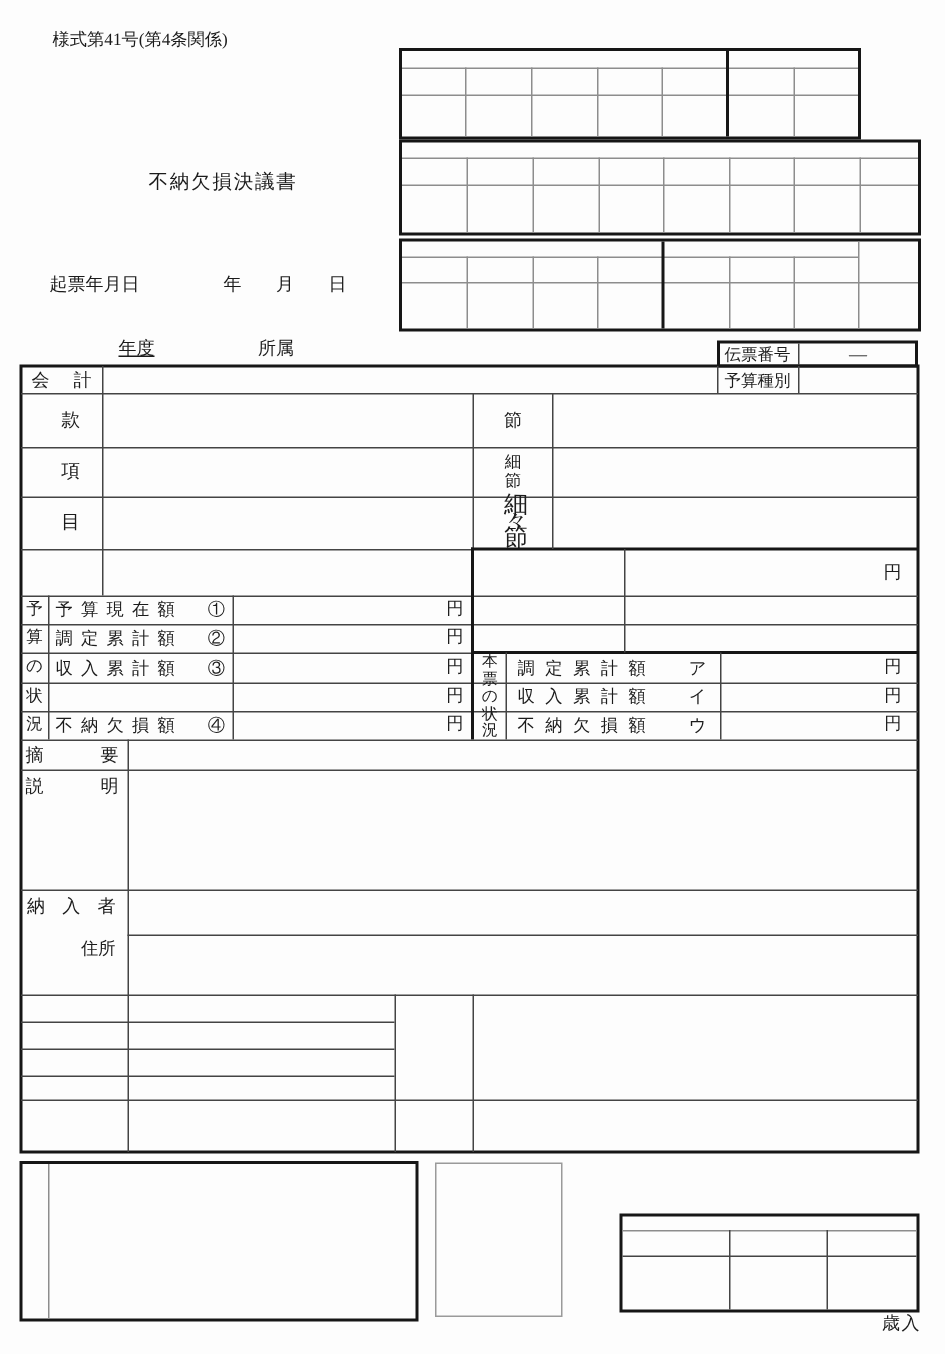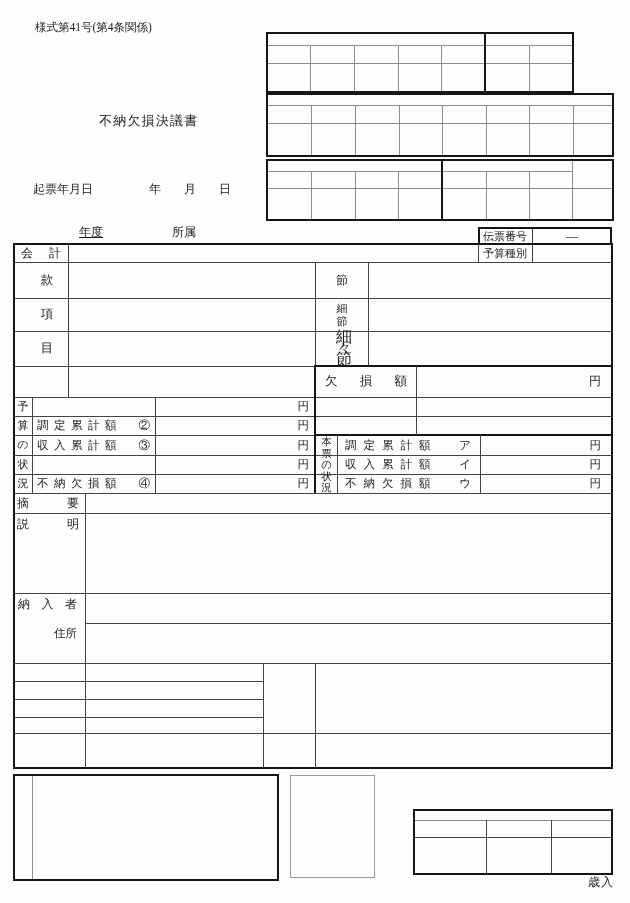--- a/index.html
+++ b/index.html
@@ -137,25 +137,28 @@
   <div class="cell jc fs12" style="left:316px;top:262px;width:52px;height:36px;">
       <span>節</span>
     </div>
   <div class="cell jc" style="left:316px;top:298px;width:52px;height:33px;">
       <span class="wrapc fs11" style="width:13px;line-height:12.5px;">細節</span>
     </div>
   <div class="cell jc" style="left:316px;top:331px;width:52px;height:35px;">
       <span class="wrapc fs105" style="width:12px;line-height:10.8px;">細々節</span>
     </div>
 
-  <div class="just" style="left:316px;top:366px;width:100px;height:31px;line-height:31px;padding:0 9px;font-size:12.5px;">欠損額</div>
   <div class="unit fs12" style="left:417px;top:366px;width:189px;height:31px;line-height:31px;padding-right:5px;">円</div>
 
   <div class="vert fs11" style="left:14px;top:397px;width:18px;height:96px;line-height:19.2px;">予算の状況</div>
 
+  <div class="rowlabel fs115" style="left:33px;top:397px;width:122px;height:19px;padding:0 5px 0 4px;">
+    <span style="letter-spacing:5.5px;">予算現在額</span>
+      <span>①</span>
+  </div>
   <div class="unit fs115" style="left:156px;top:397px;width:158px;height:19px;line-height:19px;padding-right:5px;">円</div>
 
   <div class="rowlabel fs115" style="left:33px;top:416px;width:122px;height:19px;padding:0 5px 0 4px;">
     <span style="letter-spacing:5.5px;">調定累計額</span>
       <span>②</span>
   </div>
   <div class="unit fs115" style="left:156px;top:416px;width:158px;height:19px;line-height:19px;padding-right:5px;">円</div>
 
   <div class="rowlabel fs115" style="left:33px;top:435px;width:122px;height:20px;padding:0 5px 0 4px;">
     <span style="letter-spacing:5.5px;">収入累計額</span>

